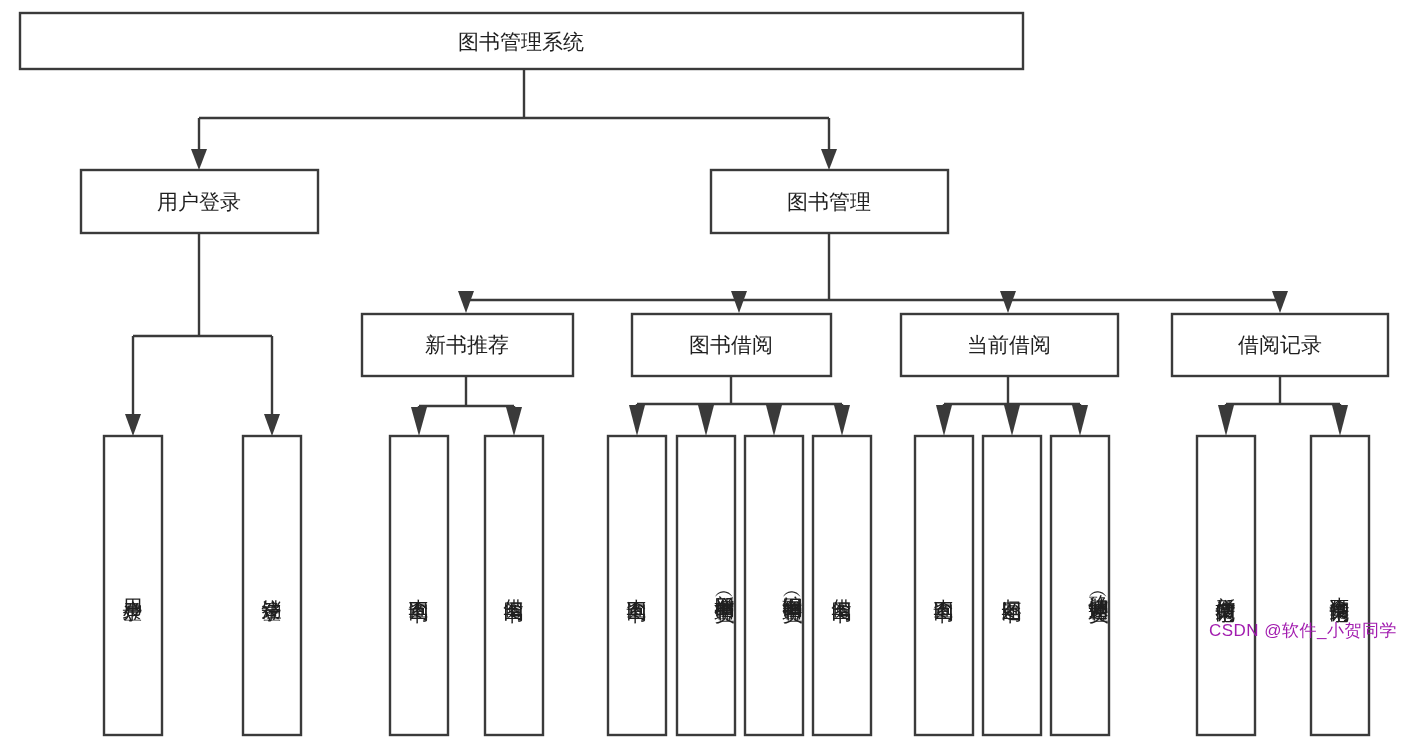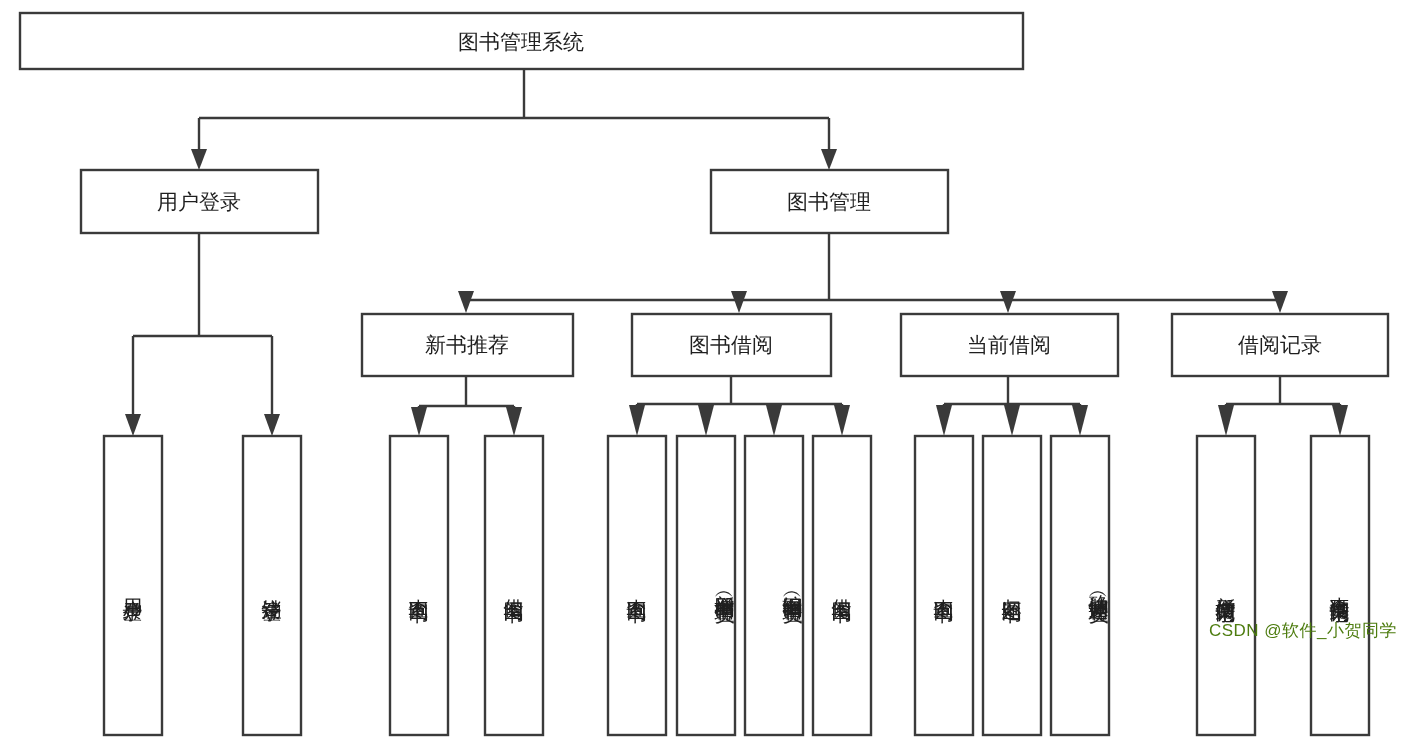--- a/index.html
+++ b/index.html
@@ -61,21 +61,21 @@
     letter-spacing: 1.5px;
     line-height: 1;
     pointer-events: none;
   }
   .watermark {
     position: absolute;
     right: 8px;
     bottom: 4px;
     font-family: "Liberation Sans", "DejaVu Sans", sans-serif;
     font-size: 17px;
-    color: #4d7c0f;
+    color: #a21caf;
     letter-spacing: 0.5px;
     white-space: pre;
   }
 </style>
 </head>
 <body>
 
 <div id="diagram-root">
 
   <svg id="chart-svg" viewBox="0 0 1405 747">

